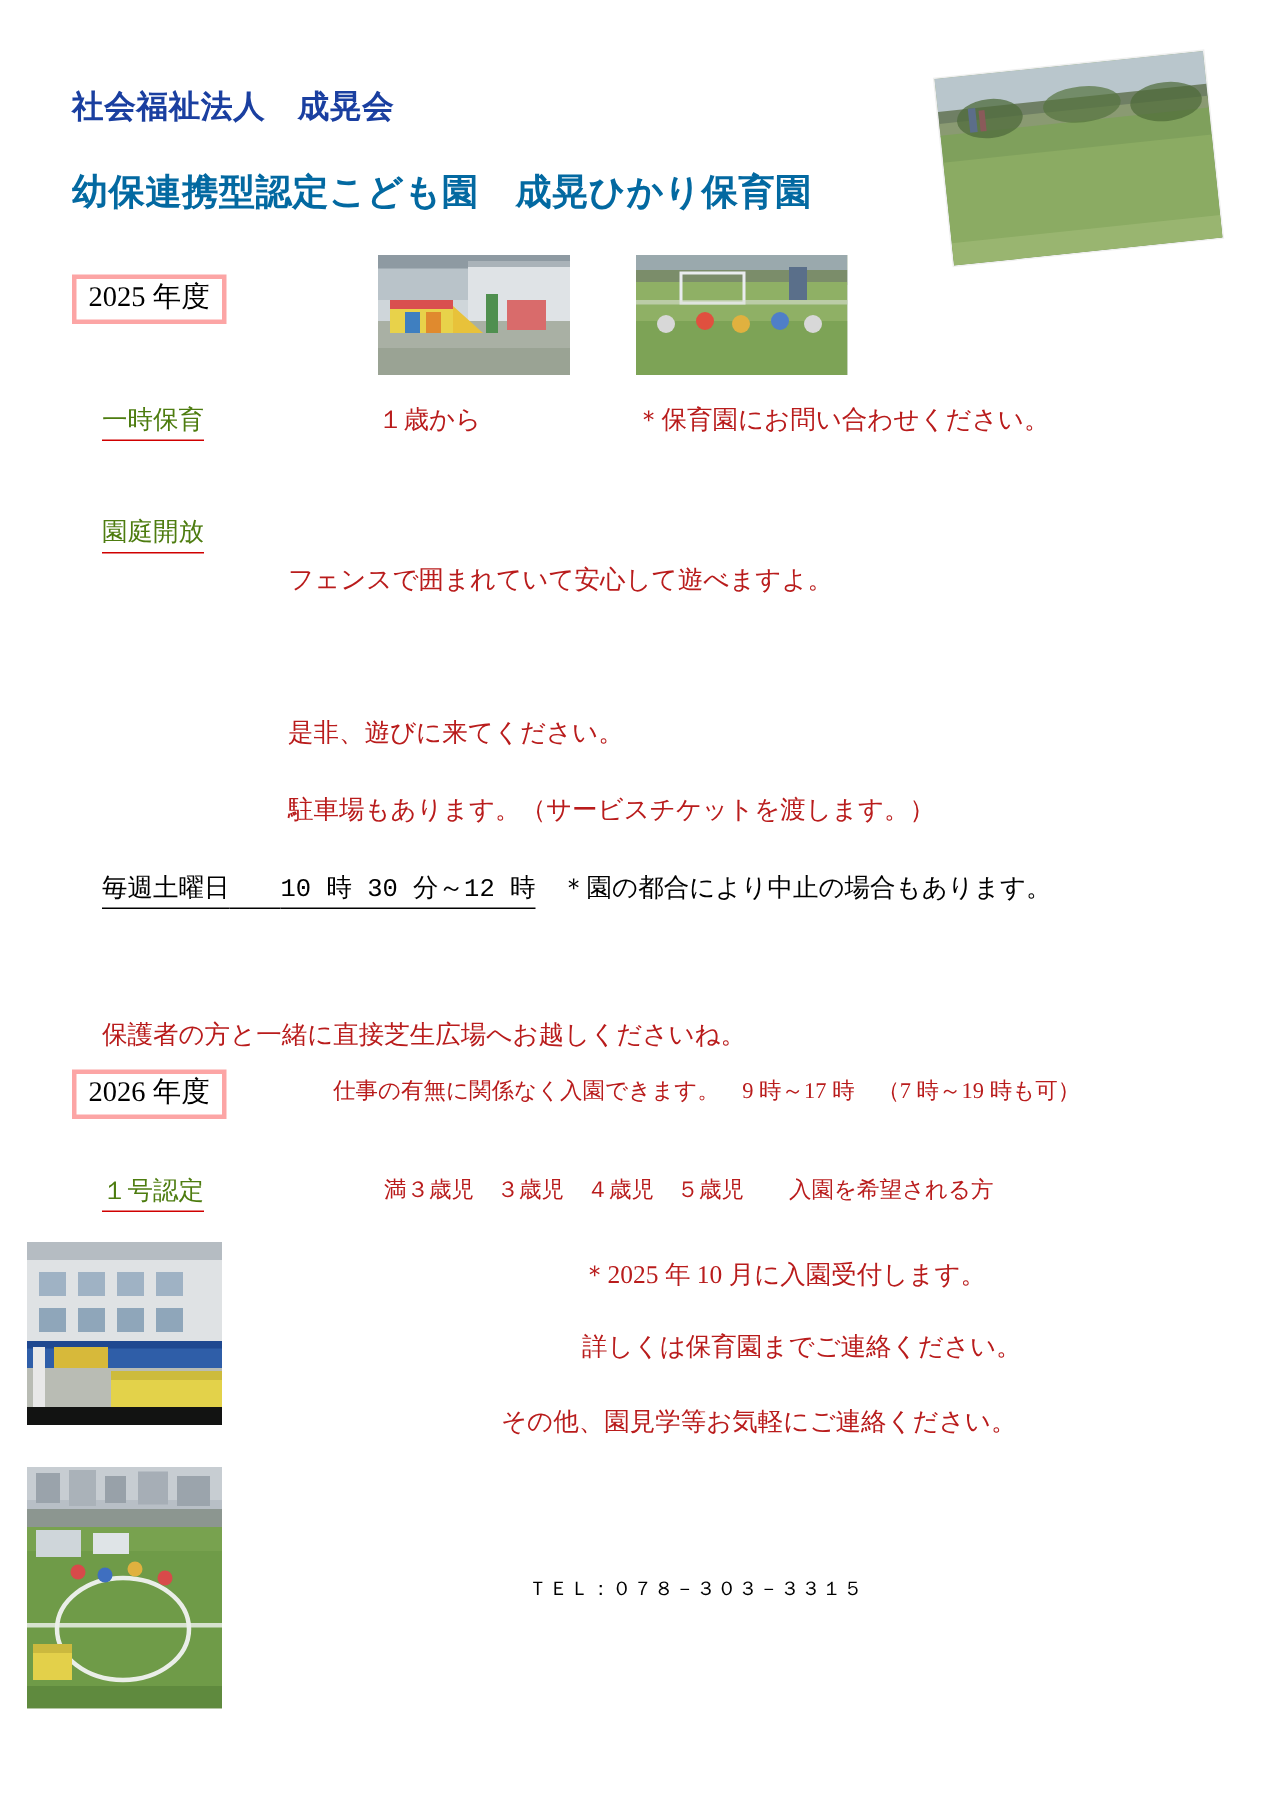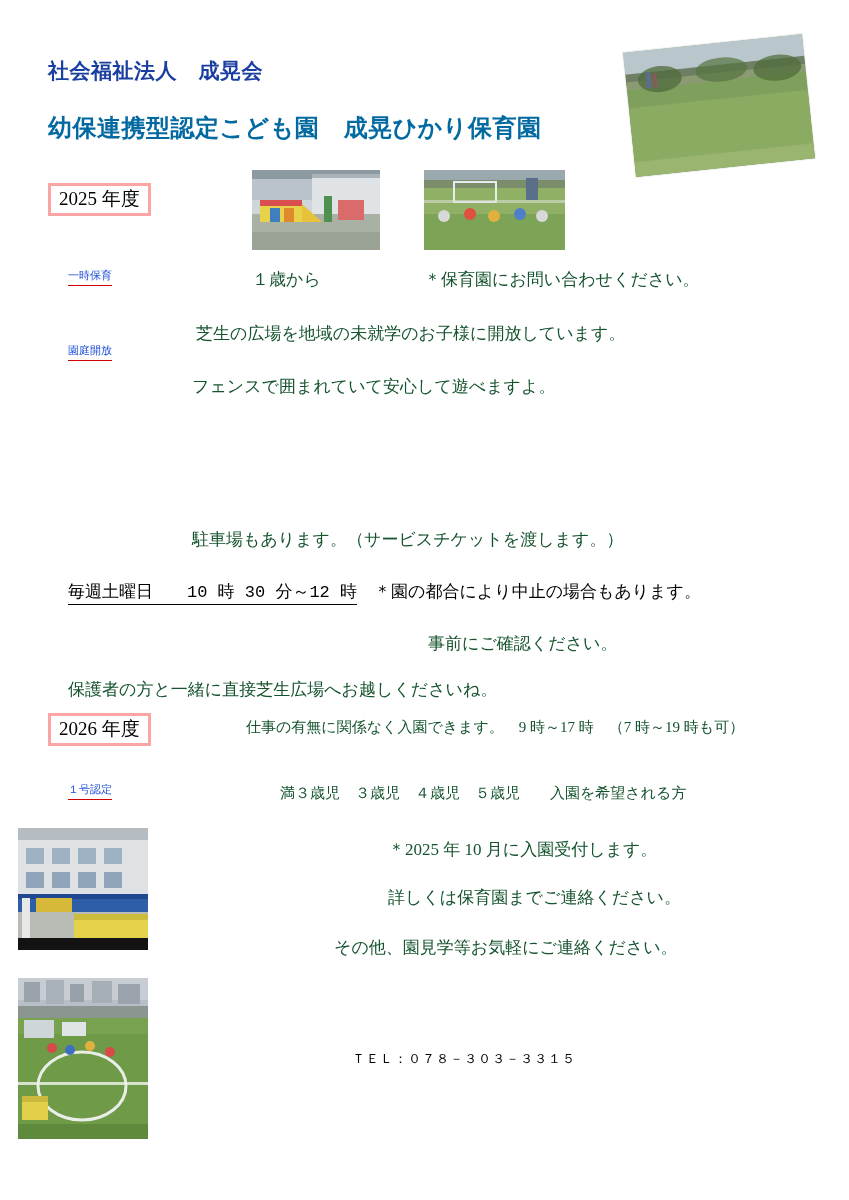--- a/index.html
+++ b/index.html
@@ -88,38 +88,38 @@
     font-size: 19px;
     line-height: 1;
     white-space: nowrap;
   }
   #year-2025 { left: 48px; top: 183px; }
   #year-2026 { left: 48px; top: 713px; }
 
   
   .red-label {
     position: absolute;
-    color: #1d4ed8;
-    font-size: 11px;
+    color: #4d7c0f;
+    font-size: 17px;
     border-bottom: 1.5px solid #d00000;
     padding-bottom: 2px;
     white-space: nowrap;
   }
   #label-temp { left: 68px; top: 268px; }
   #label-open { left: 68px; top: 322px; margin-top: 21px; }
   #label-ichigo { left: 68px; top: 782px; }
 
   
   .txt {
     position: absolute;
     font-size: 17px;
     white-space: nowrap;
-    color: #14532d;
-  }
-  .txt-sm { font-size: 15px; margin-left: 24px; }
+    color: #b91c1c;
+  }
+  .txt-sm { font-size: 15px; }
   .txt-xs { font-size: 12.5px; }
   .underline-row {
     position: absolute;
     font-size: 17px;
     white-space: nowrap;
   }
   .underline-row .ul {
     border-bottom: 1px solid #000000;
     padding-bottom: 2px;
   }
@@ -244,28 +244,27 @@
     </svg>
   </div>
 
   <div class="year-box" id="year-2025">2025 年度</div>
 
   <div class="red-label" id="label-temp">一時保育</div>
   <div class="txt" style="left:252px; top:268px;">１歳から</div>
   <div class="txt" style="left:424px; top:268px;">＊保育園にお問い合わせください。</div>
 
   <div class="red-label" id="label-open">園庭開放</div>
-  <div class="txt" style="left:196px; top:322px;">芝生の広場を地域の未就学のお子様に開放しています。</div>
   <div class="txt" style="left:192px; top:375px;">フェンスで囲まれていて安心して遊べますよ。</div>
+  <div class="txt" style="left:192px; top:477px;">是非、遊びに来てください。</div>
   <div class="txt" style="left:192px; top:528px;">駐車場もあります。（サービスチケットを渡します。）</div>
 
   <div class="underline-row" style="left:68px; top:580px;font-family:Liberation Mono, monospace;">
     <span class="ul">毎週土曜日</span><span class="ul">　　</span><span class="ul">10 時 30 分～12 時</span><span>　</span><span>＊園の都合により中止の場合もあります。</span>
   </div>
-  <div class="txt" style="left:428px; top:632px;">事前にご確認ください。</div>
   <div class="txt" style="left:68px; top:678px;">保護者の方と一緒に直接芝生広場へお越しくださいね。</div>
 
   <div class="year-box" id="year-2026">2026 年度</div>
   <div class="txt txt-sm" style="left:222px; top:718px;">仕事の有無に関係なく入園できます。　9 時～17 時　（7 時～19 時も可）</div>
 
   <div class="red-label" id="label-ichigo">１号認定</div>
   <div class="txt txt-sm" style="left:256px; top:784px;">満３歳児　３歳児　４歳児　５歳児　　入園を希望される方</div>
 
   <div class="txt" style="left:388px; top:838px;">＊2025 年 10 月に入園受付します。</div>
   <div class="txt" style="left:388px; top:886px;">詳しくは保育園までご連絡ください。</div>

